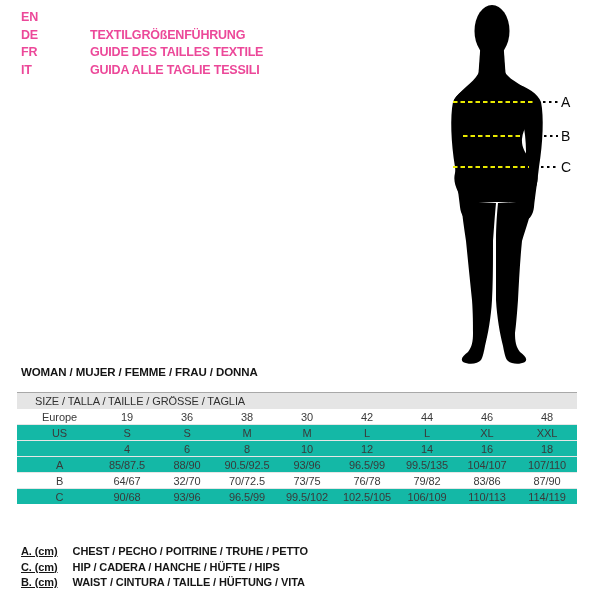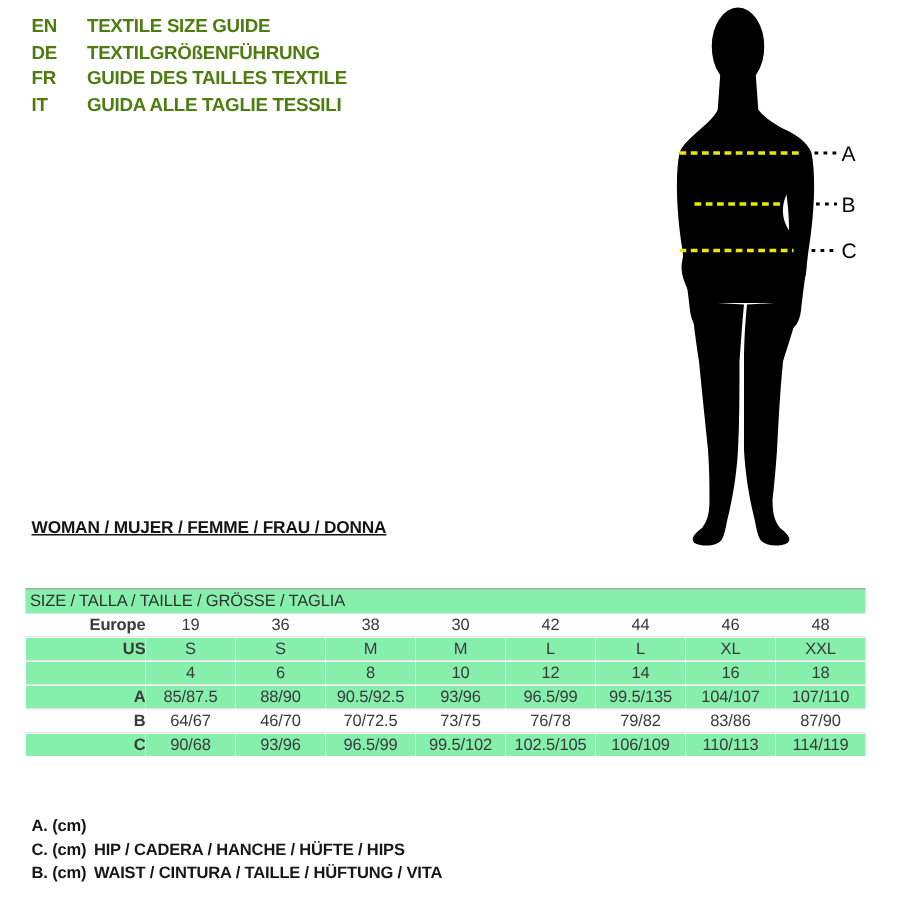--- a/index.html
+++ b/index.html
@@ -3,53 +3,52 @@
 <meta charset="utf-8">
 <style>
   html,body{margin:0;padding:0;}
   body{
     width:600px;height:600px;background:#ffffff;position:relative;overflow:hidden;
     font-family:"Liberation Sans",sans-serif;color:#1f1f1f;
     -webkit-font-smoothing:antialiased;
   }
   
   .lang-list{position:absolute;left:21px;top:9px;}
-  .lang-row{display:flex;line-height:17.5px;font-size:12.5px;font-weight:bold;letter-spacing:-0.2px;color:#4d7c0f;}
+  .lang-row{display:flex;line-height:17.5px;font-size:12.5px;font-weight:bold;letter-spacing:-0.2px;color:#ec4899;gap:32px;}
   .lang-code{width:37px;flex:0 0 37px;}
   
   .figure{position:absolute;left:415px;top:0;width:185px;height:380px;}
   .figure svg{display:block;}
   .marker-letter{font-size:14px;fill:#0a0a0a;font-family:"Liberation Sans",sans-serif;}
   
-  .section-title{position:absolute;left:21px;top:346px;font-size:11.5px;font-weight:bold;letter-spacing:-0.1px;color:#141414;text-decoration:underline;}
+  .section-title{position:absolute;left:21px;top:366px;font-size:11.5px;font-weight:bold;letter-spacing:-0.1px;color:#141414;}
   
   .size-table{position:absolute;left:17px;top:392px;width:560px;}
   .table-header{
-    height:17px;background:#86efac;border-top:1px solid #a8a8a8;
-    font-size:11px;color:#303030;line-height:17px;padding-left:3px;
+    height:17px;background:#e5e5e5;border-top:1px solid #a8a8a8;
+    font-size:11px;color:#303030;line-height:17px;padding-left:18px;
     box-sizing:border-box;letter-spacing:-0.1px;
   }
   .size-table table{border-collapse:collapse;table-layout:fixed;width:560px;font-size:11px;color:#3a3a3a;}
   .size-table col.label-col{width:80px;}
   .size-table td{height:15px;padding:0;text-align:center;letter-spacing:-0.1px;white-space:nowrap;overflow:hidden;}
-  .size-table td.row-label{text-align:right;padding-left:5px;font-weight:bold;}
-  .size-table tr.shaded{background:#86efac;}
+  .size-table td.row-label{text-align:center;padding-left:5px;}
+  .size-table tr.shaded{background:#14b8a6;}
   .size-table tr + tr td{border-top:1px solid #e6e6e6;}
   
   .legend{position:absolute;left:21px;top:544px;}
   .legend-row{line-height:15.6px;font-size:11px;font-weight:bold;letter-spacing:-0.1px;color:#161616;display:flex;}
-  .legend-key{margin-right:5px;flex:0 0 auto;}
+  .legend-key{margin-right:15px;flex:0 0 auto;text-decoration:underline;}
 </style>
 </head>
 <body>
 
 <div class="lang-list">
   <div class="lang-row">
     <span class="lang-code">EN</span>
-    <span class="lang-label">TEXTILE SIZE GUIDE</span>
   </div>
   <div class="lang-row">
     <span class="lang-code">DE</span>
     <span class="lang-label">TEXTILGRÖßENFÜHRUNG</span>
   </div>
   <div class="lang-row">
     <span class="lang-code">FR</span>
     <span class="lang-label">GUIDE DES TAILLES TEXTILE</span>
   </div>
   <div class="lang-row">
@@ -159,21 +158,21 @@
         <td>90.5/92.5</td>
         <td>93/96</td>
         <td>96.5/99</td>
         <td>99.5/135</td>
         <td>104/107</td>
         <td>107/110</td>
       </tr>
       <tr>
         <td class="row-label">B</td>
         <td>64/67</td>
-        <td>46/70</td>
+        <td>32/70</td>
         <td>70/72.5</td>
         <td>73/75</td>
         <td>76/78</td>
         <td>79/82</td>
         <td>83/86</td>
         <td>87/90</td>
       </tr>
       <tr class="shaded">
         <td class="row-label">C</td>
         <td>90/68</td>
@@ -185,20 +184,21 @@
         <td>110/113</td>
         <td>114/119</td>
       </tr>
     </tbody>
   </table>
 </div>
 
 <div class="legend">
   <div class="legend-row">
     <span class="legend-key">A. (cm)</span>
+    <span class="legend-label">CHEST / PECHO / POITRINE / TRUHE / PETTO</span>
   </div>
   <div class="legend-row">
     <span class="legend-key">C. (cm)</span>
     <span class="legend-label">HIP / CADERA / HANCHE / HÜFTE / HIPS</span>
   </div>
   <div class="legend-row">
     <span class="legend-key">B. (cm)</span>
     <span class="legend-label">WAIST / CINTURA / TAILLE / HÜFTUNG / VITA</span>
   </div>
 </div>

